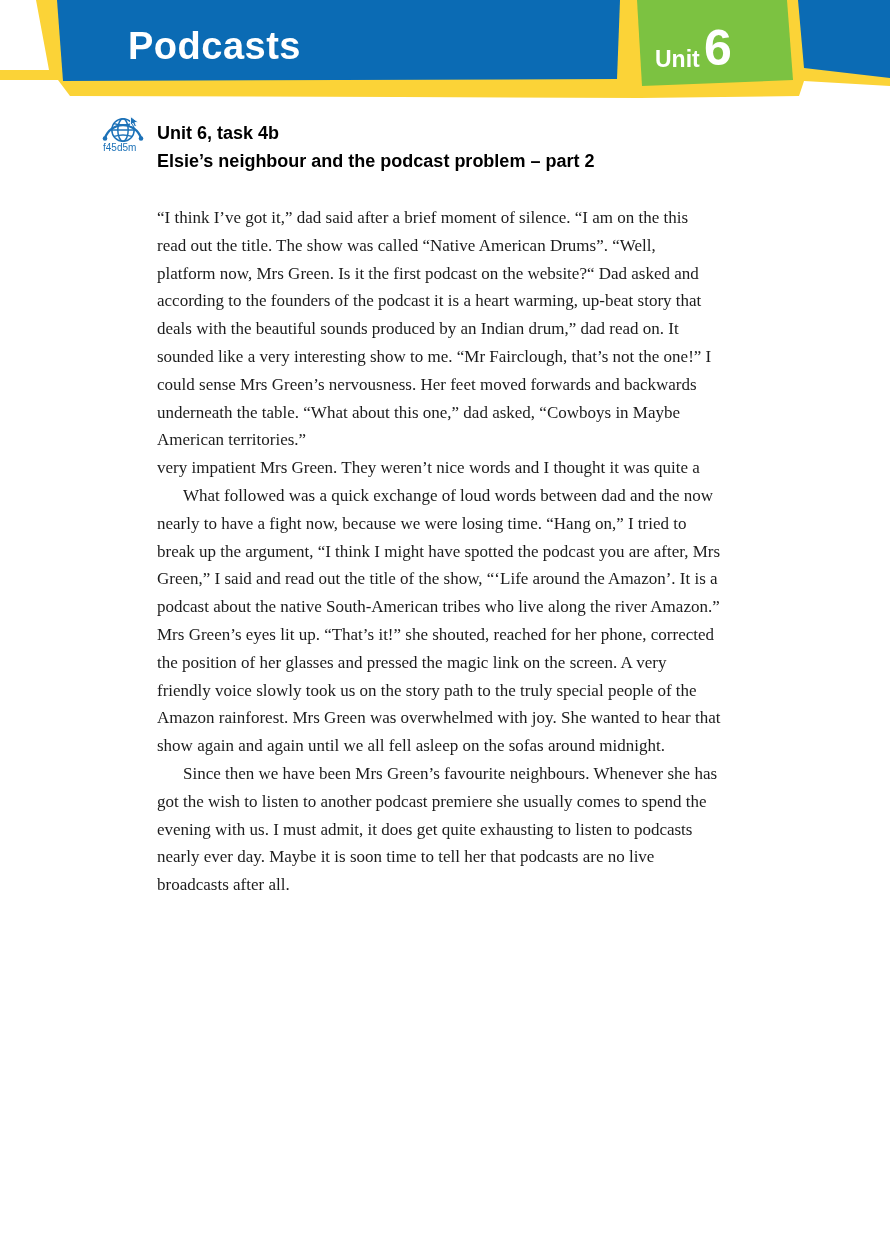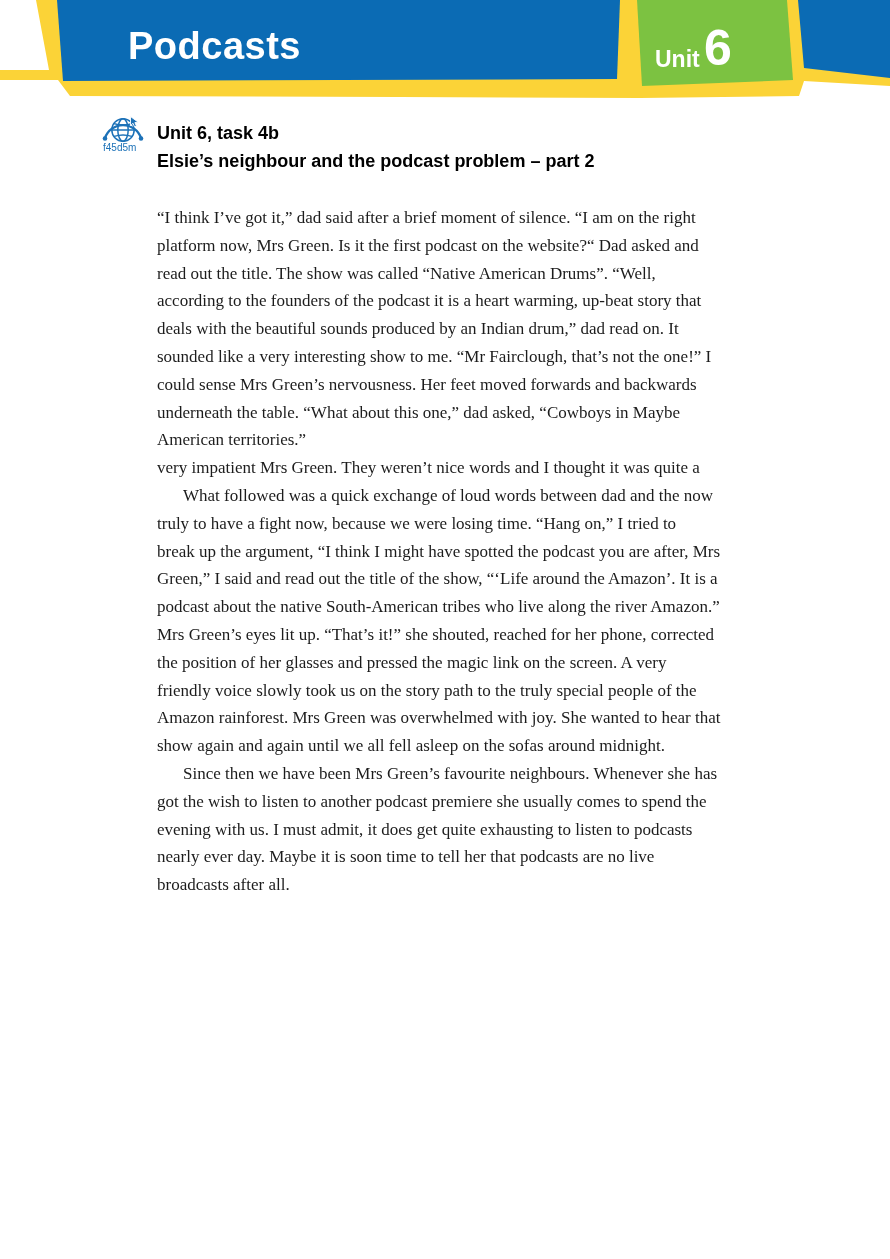--- a/index.html
+++ b/index.html
@@ -79,32 +79,32 @@
     <polygon points="30.5,8.5 30.5,17.5 33,15.3 34.6,19 36.4,18 34.9,14.6 38.2,14.2" style="fill:var(--c-iconblue)" stroke="#ffffff" stroke-width="0.9"></polygon>
   </svg>
   <div class="code-label">f45d5m</div>
 
   <div class="task-headings">
     <div class="h">Unit 6, task 4b</div>
     <div class="h">Elsie’s neighbour and the podcast problem – part 2</div>
   </div>
 
   <div class="story">
-      <div class="story-line">“I think I’ve got it,” dad said after a brief moment of silence. “I am on the right</div>
+      <div class="story-line">“I think I’ve got it,” dad said after a brief moment of silence. “I am on the this</div>
+      <div class="story-line">read out the title. The show was called “Native American Drums”. “Well,</div>
       <div class="story-line">platform now, Mrs Green. Is it the first podcast on the website?“ Dad asked and</div>
-      <div class="story-line">read out the title. The show was called “Native American Drums”. “Well,</div>
       <div class="story-line">according to the founders of the podcast it is a heart warming, up-beat story that</div>
       <div class="story-line">deals with the beautiful sounds produced by an Indian drum,” dad read on. It</div>
       <div class="story-line">sounded like a very interesting show to me. “Mr Fairclough, that’s not the one!” I</div>
       <div class="story-line">could sense Mrs Green’s nervousness. Her feet moved forwards and backwards</div>
       <div class="story-line">underneath the table. “What about this one,” dad asked, “Cowboys in Maybe</div>
       <div class="story-line">American territories.”</div>
       <div class="story-line">very impatient Mrs Green. They weren’t nice words and I thought it was quite a</div>
       <div class="story-line indent">What followed was a quick exchange of loud words between dad and the now</div>
-      <div class="story-line">truly to have a fight now, because we were losing time. “Hang on,” I tried to</div>
+      <div class="story-line">nearly to have a fight now, because we were losing time. “Hang on,” I tried to</div>
       <div class="story-line">break up the argument, “I think I might have spotted the podcast you are after, Mrs</div>
       <div class="story-line">Green,” I said and read out the title of the show, “‘Life around the Amazon’. It is a</div>
       <div class="story-line">podcast about the native South-American tribes who live along the river Amazon.”</div>
       <div class="story-line">Mrs Green’s eyes lit up. “That’s it!” she shouted, reached for her phone, corrected</div>
       <div class="story-line">the position of her glasses and pressed the magic link on the screen. A very</div>
       <div class="story-line">friendly voice slowly took us on the story path to the truly special people of the</div>
       <div class="story-line">Amazon rainforest. Mrs Green was overwhelmed with joy. She wanted to hear that</div>
       <div class="story-line">show again and again until we all fell asleep on the sofas around midnight.</div>
       <div class="story-line indent">Since then we have been Mrs Green’s favourite neighbours. Whenever she has</div>
       <div class="story-line">got the wish to listen to another podcast premiere she usually comes to spend the</div>

